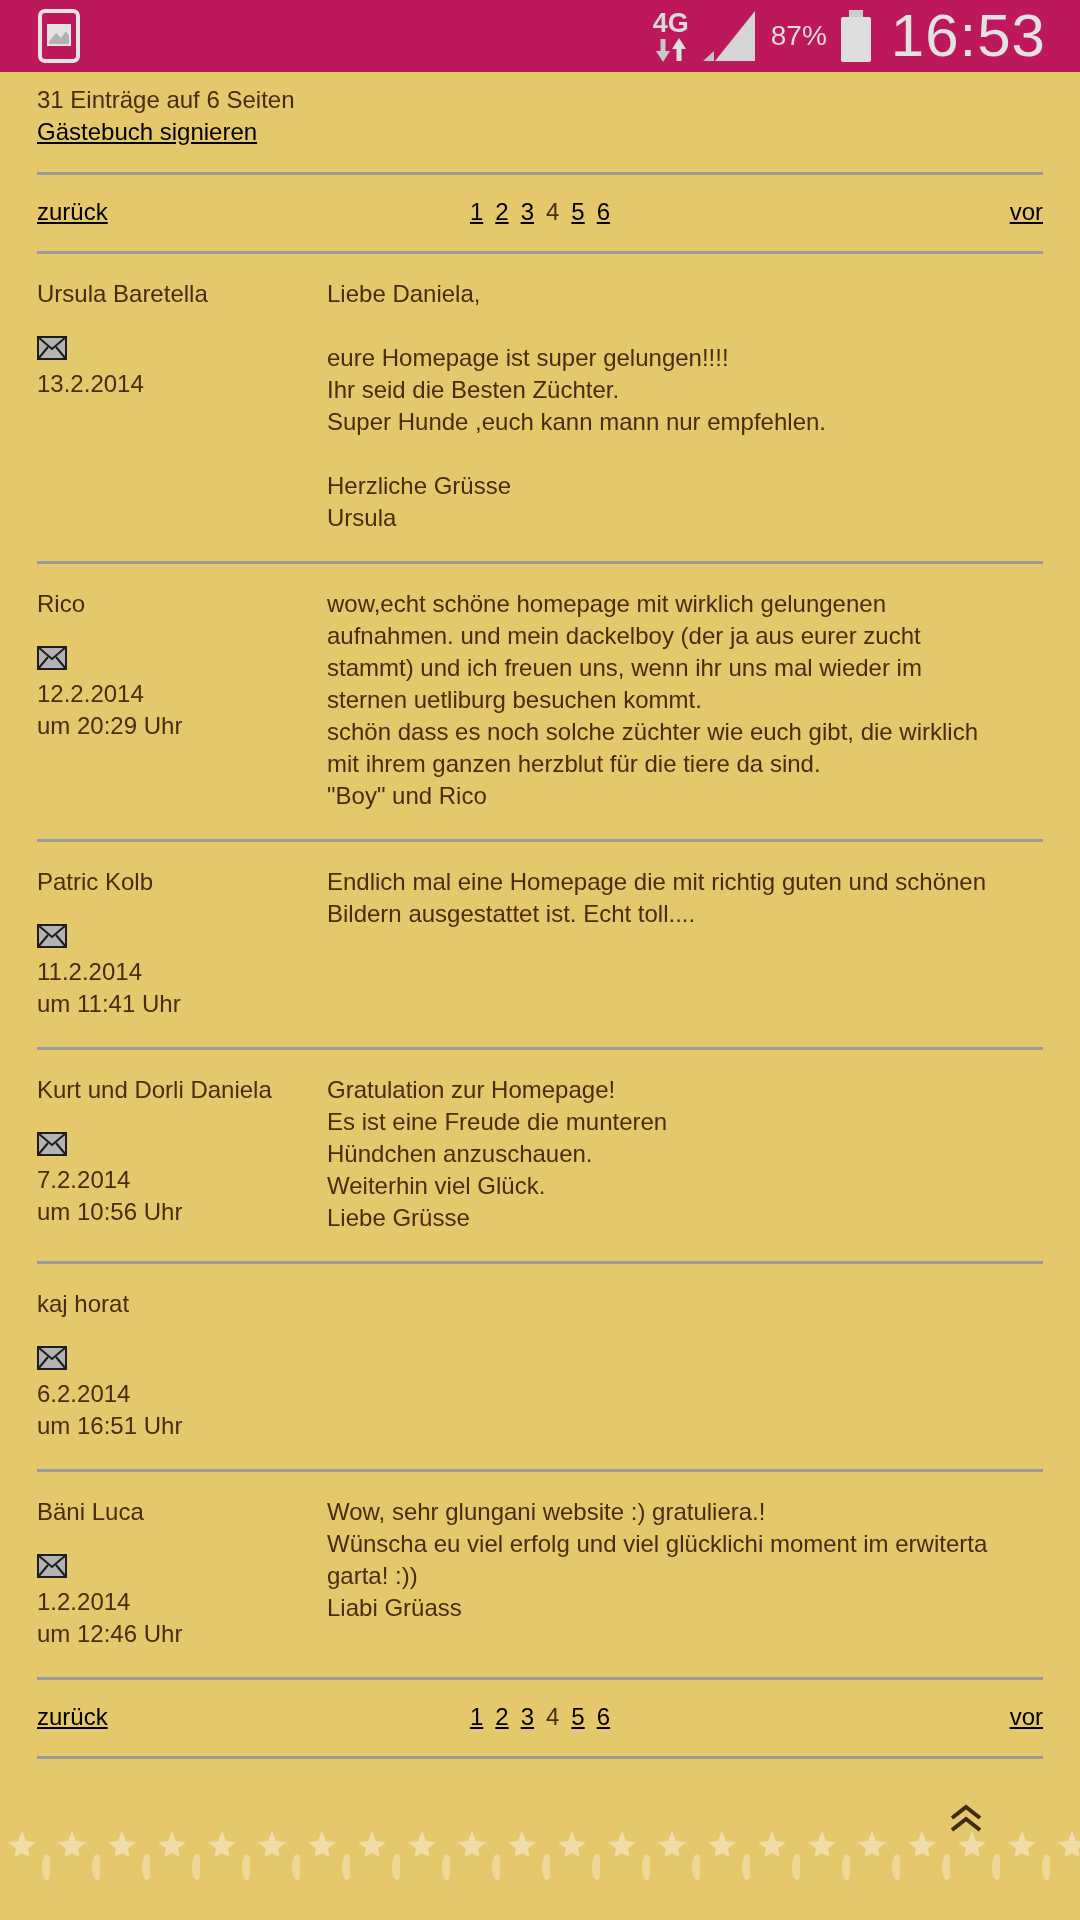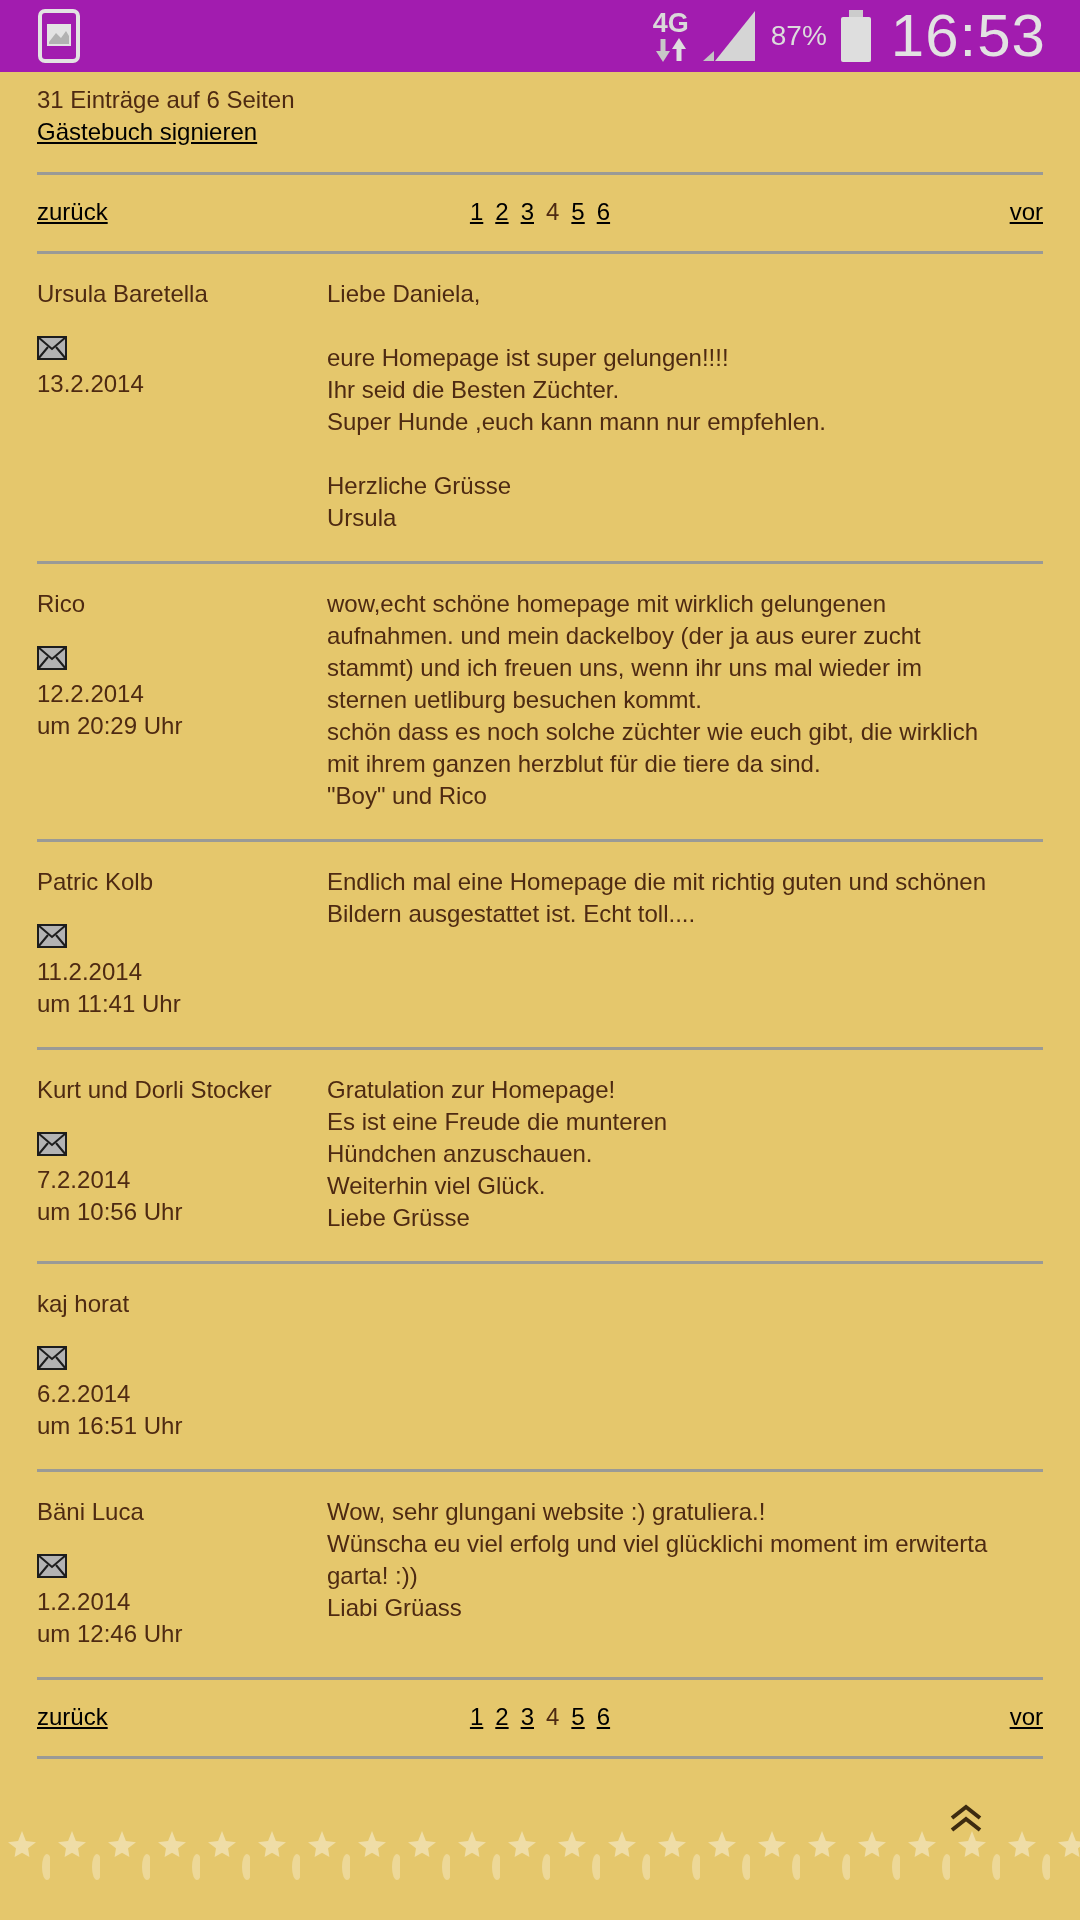--- a/index.html
+++ b/index.html
@@ -9,21 +9,21 @@
     font-family: "Liberation Sans", sans-serif;
     font-size: 24px;
     line-height: 32px;
     color: #4e2a12;
     overflow: hidden;
   }
 
   
   .status-bar {
     height: 72px;
-    background: #a21caf;
+    background: #be185d;
     display: flex;
     align-items: center;
     justify-content: space-between;
     padding: 0 34px 0 38px;
     box-sizing: border-box;
   }
   .status-right { display: flex; align-items: center; gap: 12px; }
   .network-block { display: flex; flex-direction: column; align-items: center; line-height: 1; margin-right: 2px; }
   .network-label { font-size: 27px; font-weight: bold; color: #d9d9d9; letter-spacing: 0; }
   .battery-percent { font-size: 28px; color: #dcdcdc; margin-left: 4px; }
@@ -189,21 +189,21 @@
       <div>um 11:41 Uhr</div>
     </div>
     <div class="entry-message">Endlich mal eine Homepage die mit richtig guten und schönen
 Bildern ausgestattet ist. Echt toll....</div>
   </div>
 
   <hr class="divider">
 
   <div class="entry">
     <div class="entry-left">
-      <div class="entry-name">Kurt und Dorli Stocker</div>
+      <div class="entry-name">Kurt und Dorli Daniela</div>
       <a class="email-link"><svg width="30" height="24" viewBox="0 0 30 24">
             <rect x="1" y="1" width="28" height="22" fill="#b3b3b3" stroke="#1d1d1d" stroke-width="2"></rect>
             <path d="M1 1 L15 13 L29 1" fill="none" stroke="#1d1d1d" stroke-width="2"></path>
             <path d="M1 23 L11 11 M29 23 L19 11" fill="none" stroke="#1d1d1d" stroke-width="2"></path>
           </svg></a>
       <div>7.2.2014</div>
       <div>um 10:56 Uhr</div>
     </div>
     <div class="entry-message">Gratulation zur Homepage!
 Es ist eine Freude die munteren

